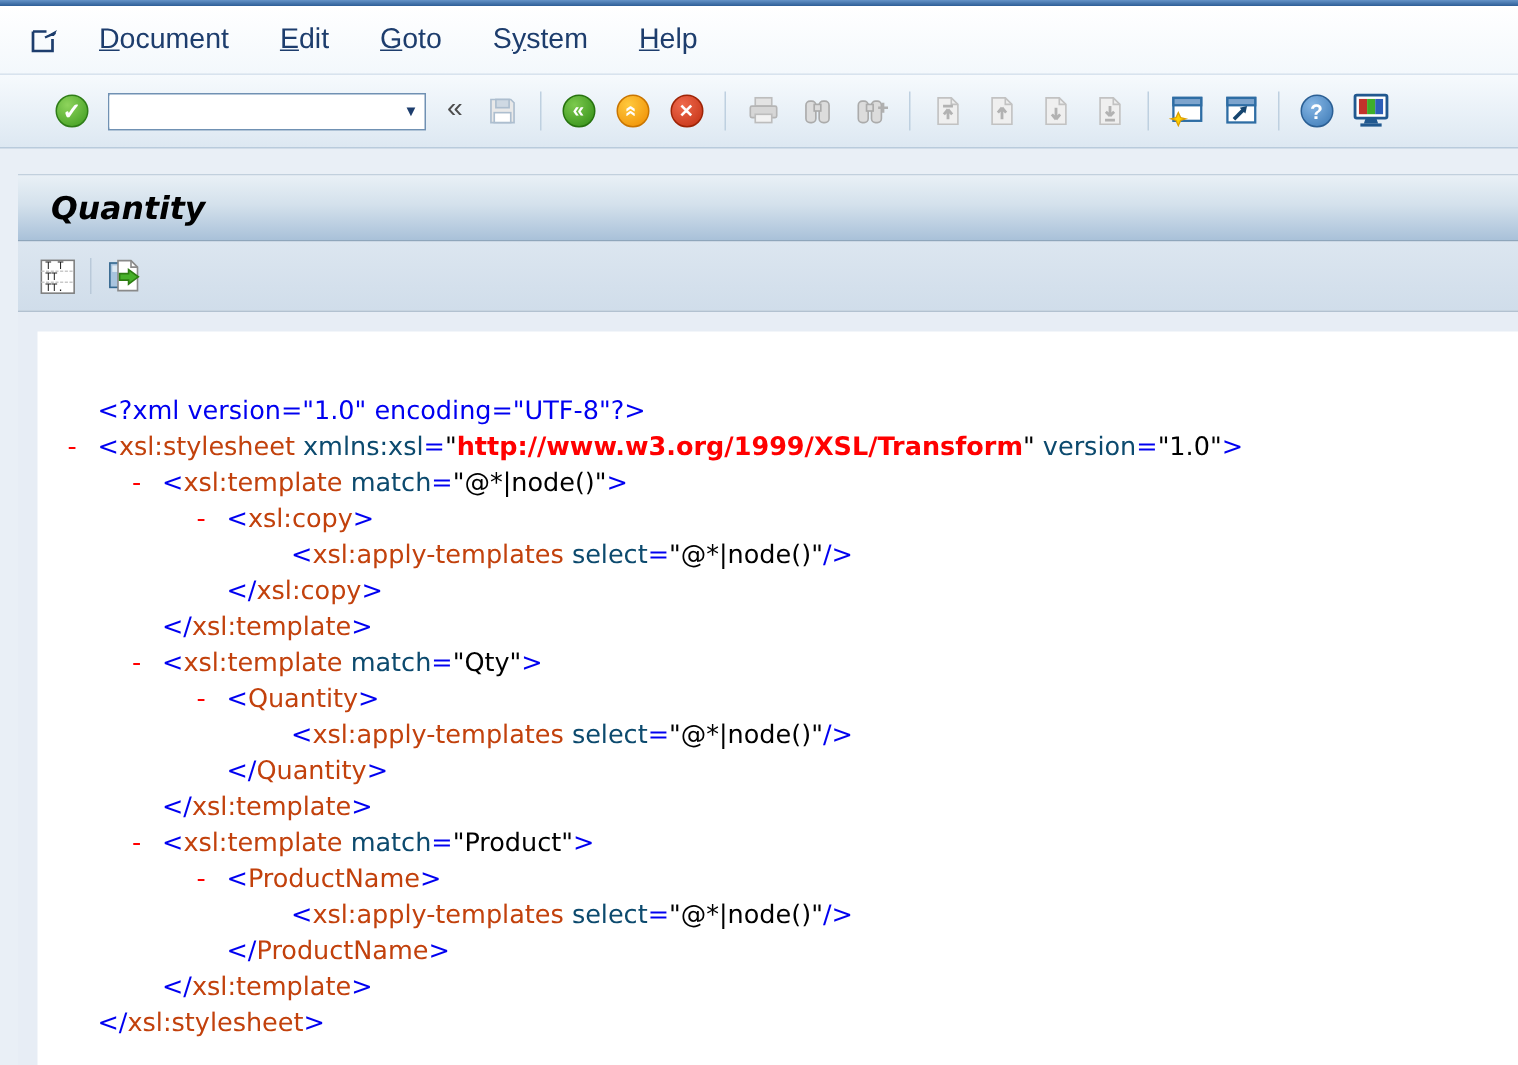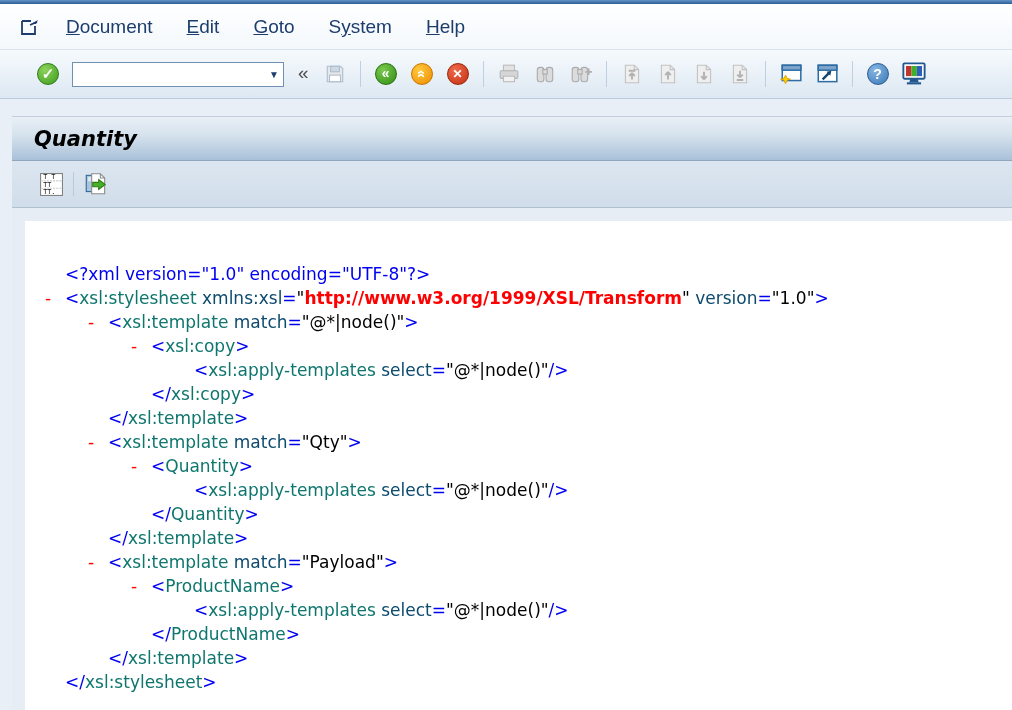--- a/index.html
+++ b/index.html
@@ -35,33 +35,33 @@
 
   
   .page { padding:17px 0 0 12px; height:611px; }
   .panel { width:1000px; height:594px; display:flex; flex-direction:column;
     border-top:1px solid #c2d0dd; }
   .title-bar { height:44px; background:linear-gradient(#e9f0f6 0%, #d4e1ec 45%, #a9c1d9 100%);
     border-bottom:1px solid #8fa6bb; display:flex; align-items:center; padding-left:22px; }
   .title-text { font-family:"DejaVu Sans", sans-serif; font-style:italic; font-weight:bold;
     font-size:21px; color:#000; }
   .app-toolbar { height:47px; background:linear-gradient(#dce6f0,#d0ddea);
-    border-bottom:1px solid #b2c1d0; display:flex; align-items:center; padding-left:23px; }
+    border-bottom:1px solid #b2c1d0; display:flex; align-items:center; padding-left:10px; }
   .abtn { width:32px; height:32px; display:flex; align-items:center; justify-content:center; }
   .asep { width:1px; height:24px; background:#b9c9d9; margin:0 6px; }
 
   .content-wrap { flex:1; background:#e7edf5; padding:13px 0 0 13px; }
   .content { background:#ffffff; width:100%; height:100%; padding:41px 0 0 20px; overflow:hidden; }
 
   
   .xml-code { font-family:"DejaVu Sans", sans-serif; font-size:17px; }
   .xline { line-height:24px; white-space:pre; display:flex; }
   .mk { width:20px; color:#ff0000; flex:none; }
   .tok-b { color:#0000f0; }
-  .tok-t { color:#0f766e; }
+  .tok-t { color:#c2410c; }
   .tok-a { color:#0c4a6e; }
   .tok-q { color:#000000; }
   .tok-v { color:#000000; font-weight:normal; }
   .tok-u { color:#ff0000; font-weight:bold; }
 </style>
 </head>
 <body>
 
 <div class="blue-top"></div>
 
@@ -228,21 +228,21 @@
             <div class="xline" style="padding-left: 43px;"><span class="mk">-</span><span class="tok-b">&lt;</span><span class="tok-t">xsl:template </span><span class="tok-a">match</span><span class="tok-b">=</span><span class="tok-q">"</span><span class="tok-v">@*|node()</span><span class="tok-q">"</span><span class="tok-b">&gt;</span></div>
             <div class="xline" style="padding-left: 86px;"><span class="mk">-</span><span class="tok-b">&lt;</span><span class="tok-t">xsl:copy</span><span class="tok-b">&gt;</span></div>
             <div class="xline" style="padding-left: 129px;"><span class="mk"></span><span class="tok-b">&lt;</span><span class="tok-t">xsl:apply-templates </span><span class="tok-a">select</span><span class="tok-b">=</span><span class="tok-q">"</span><span class="tok-v">@*|node()</span><span class="tok-q">"</span><span class="tok-b">/&gt;</span></div>
             <div class="xline" style="padding-left: 86px;"><span class="mk"></span><span class="tok-b">&lt;/</span><span class="tok-t">xsl:copy</span><span class="tok-b">&gt;</span></div>
             <div class="xline" style="padding-left: 43px;"><span class="mk"></span><span class="tok-b">&lt;/</span><span class="tok-t">xsl:template</span><span class="tok-b">&gt;</span></div>
             <div class="xline" style="padding-left: 43px;"><span class="mk">-</span><span class="tok-b">&lt;</span><span class="tok-t">xsl:template </span><span class="tok-a">match</span><span class="tok-b">=</span><span class="tok-q">"</span><span class="tok-v">Qty</span><span class="tok-q">"</span><span class="tok-b">&gt;</span></div>
             <div class="xline" style="padding-left: 86px;"><span class="mk">-</span><span class="tok-b">&lt;</span><span class="tok-t">Quantity</span><span class="tok-b">&gt;</span></div>
             <div class="xline" style="padding-left: 129px;"><span class="mk"></span><span class="tok-b">&lt;</span><span class="tok-t">xsl:apply-templates </span><span class="tok-a">select</span><span class="tok-b">=</span><span class="tok-q">"</span><span class="tok-v">@*|node()</span><span class="tok-q">"</span><span class="tok-b">/&gt;</span></div>
             <div class="xline" style="padding-left: 86px;"><span class="mk"></span><span class="tok-b">&lt;/</span><span class="tok-t">Quantity</span><span class="tok-b">&gt;</span></div>
             <div class="xline" style="padding-left: 43px;"><span class="mk"></span><span class="tok-b">&lt;/</span><span class="tok-t">xsl:template</span><span class="tok-b">&gt;</span></div>
-            <div class="xline" style="padding-left: 43px;"><span class="mk">-</span><span class="tok-b">&lt;</span><span class="tok-t">xsl:template </span><span class="tok-a">match</span><span class="tok-b">=</span><span class="tok-q">"</span><span class="tok-v">Payload</span><span class="tok-q">"</span><span class="tok-b">&gt;</span></div>
+            <div class="xline" style="padding-left: 43px;"><span class="mk">-</span><span class="tok-b">&lt;</span><span class="tok-t">xsl:template </span><span class="tok-a">match</span><span class="tok-b">=</span><span class="tok-q">"</span><span class="tok-v">Product</span><span class="tok-q">"</span><span class="tok-b">&gt;</span></div>
             <div class="xline" style="padding-left: 86px;"><span class="mk">-</span><span class="tok-b">&lt;</span><span class="tok-t">ProductName</span><span class="tok-b">&gt;</span></div>
             <div class="xline" style="padding-left: 129px;"><span class="mk"></span><span class="tok-b">&lt;</span><span class="tok-t">xsl:apply-templates </span><span class="tok-a">select</span><span class="tok-b">=</span><span class="tok-q">"</span><span class="tok-v">@*|node()</span><span class="tok-q">"</span><span class="tok-b">/&gt;</span></div>
             <div class="xline" style="padding-left: 86px;"><span class="mk"></span><span class="tok-b">&lt;/</span><span class="tok-t">ProductName</span><span class="tok-b">&gt;</span></div>
             <div class="xline" style="padding-left: 43px;"><span class="mk"></span><span class="tok-b">&lt;/</span><span class="tok-t">xsl:template</span><span class="tok-b">&gt;</span></div>
             <div class="xline" style="padding-left: 0px;"><span class="mk"></span><span class="tok-b">&lt;/</span><span class="tok-t">xsl:stylesheet</span><span class="tok-b">&gt;</span></div>
           </div>
       </div>
     </div>
   </div>
 </div>

